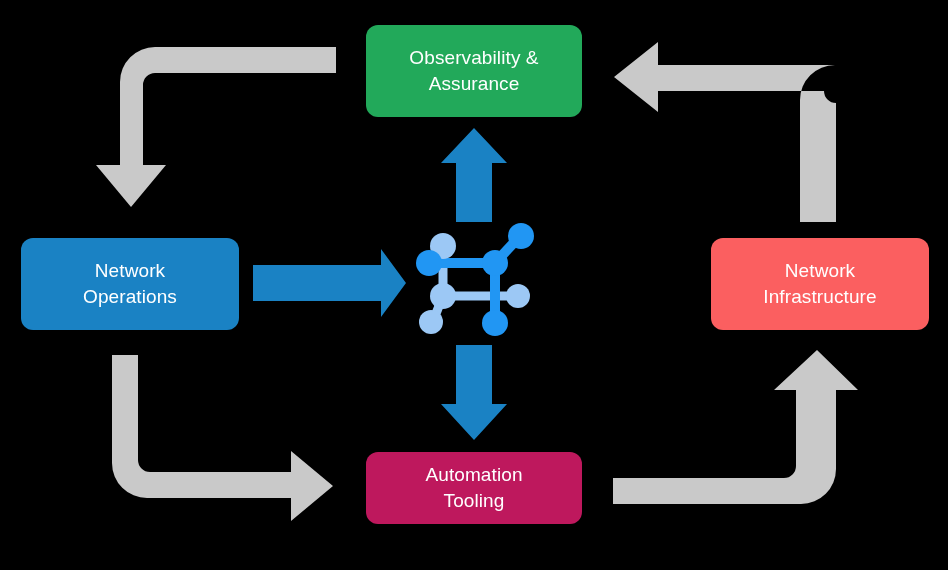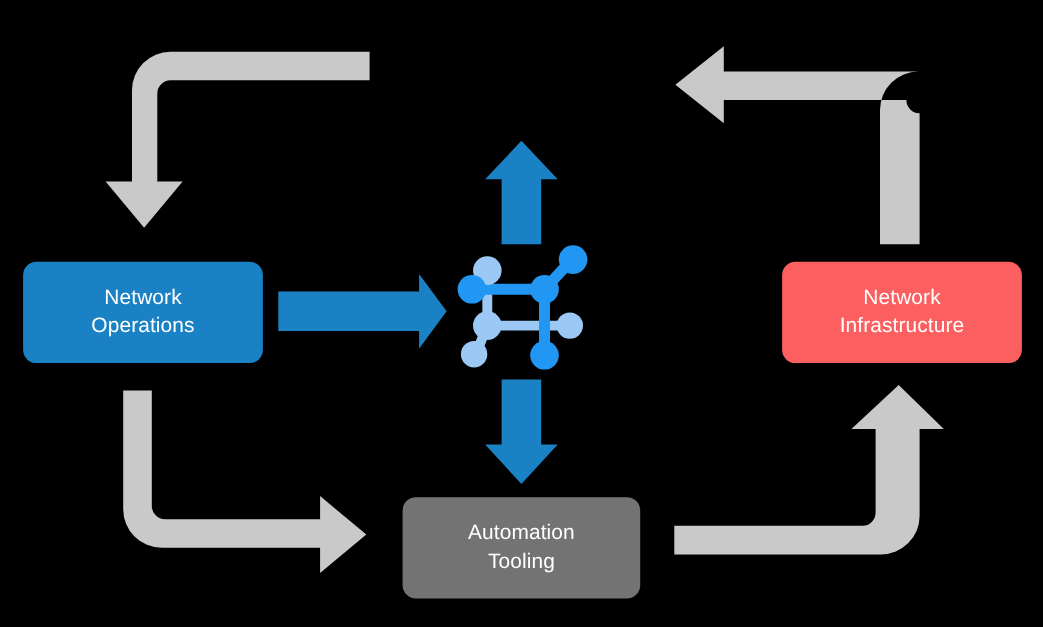--- a/index.html
+++ b/index.html
@@ -56,22 +56,22 @@
     left: 711px;
     top: 238px;
     width: 218px;
     height: 92px;
     background: #FB5F60;
   }
   #box-automation-tooling {
     left: 366px;
     top: 452px;
     width: 216px;
-    height: 92px;
-    background: #737373;
+    height: 72px;
+    background: #be185d;
   }
   .svg-layer {
     position: absolute;
     left: 0;
     top: 0;
     width: 948px;
     height: 570px;
   }
 </style>
 </head>
@@ -115,20 +115,24 @@
       <circle cx="443" cy="296" r="13" fill="#9CC8F5"></circle>
       <circle cx="518" cy="296" r="12" fill="#9CC8F5"></circle>
       <circle cx="431" cy="322" r="12" fill="#9CC8F5"></circle>
       <circle cx="429" cy="263" r="13" fill="#2196F3"></circle>
       <circle cx="495" cy="263" r="13" fill="#2196F3"></circle>
       <circle cx="521" cy="236" r="13" fill="#2196F3"></circle>
       <circle cx="495" cy="323" r="13" fill="#2196F3"></circle>
     </g>
   </svg>
 
+  <div id="box-observability" class="node-box">
+    <span class="node-label">Observability &amp;
+Assurance</span>
+  </div>
 
   <div id="box-network-operations" class="node-box">
     <span class="node-label">Network
 Operations</span>
   </div>
 
   <div id="box-network-infrastructure" class="node-box">
     <span class="node-label">Network
 Infrastructure</span>
   </div>

